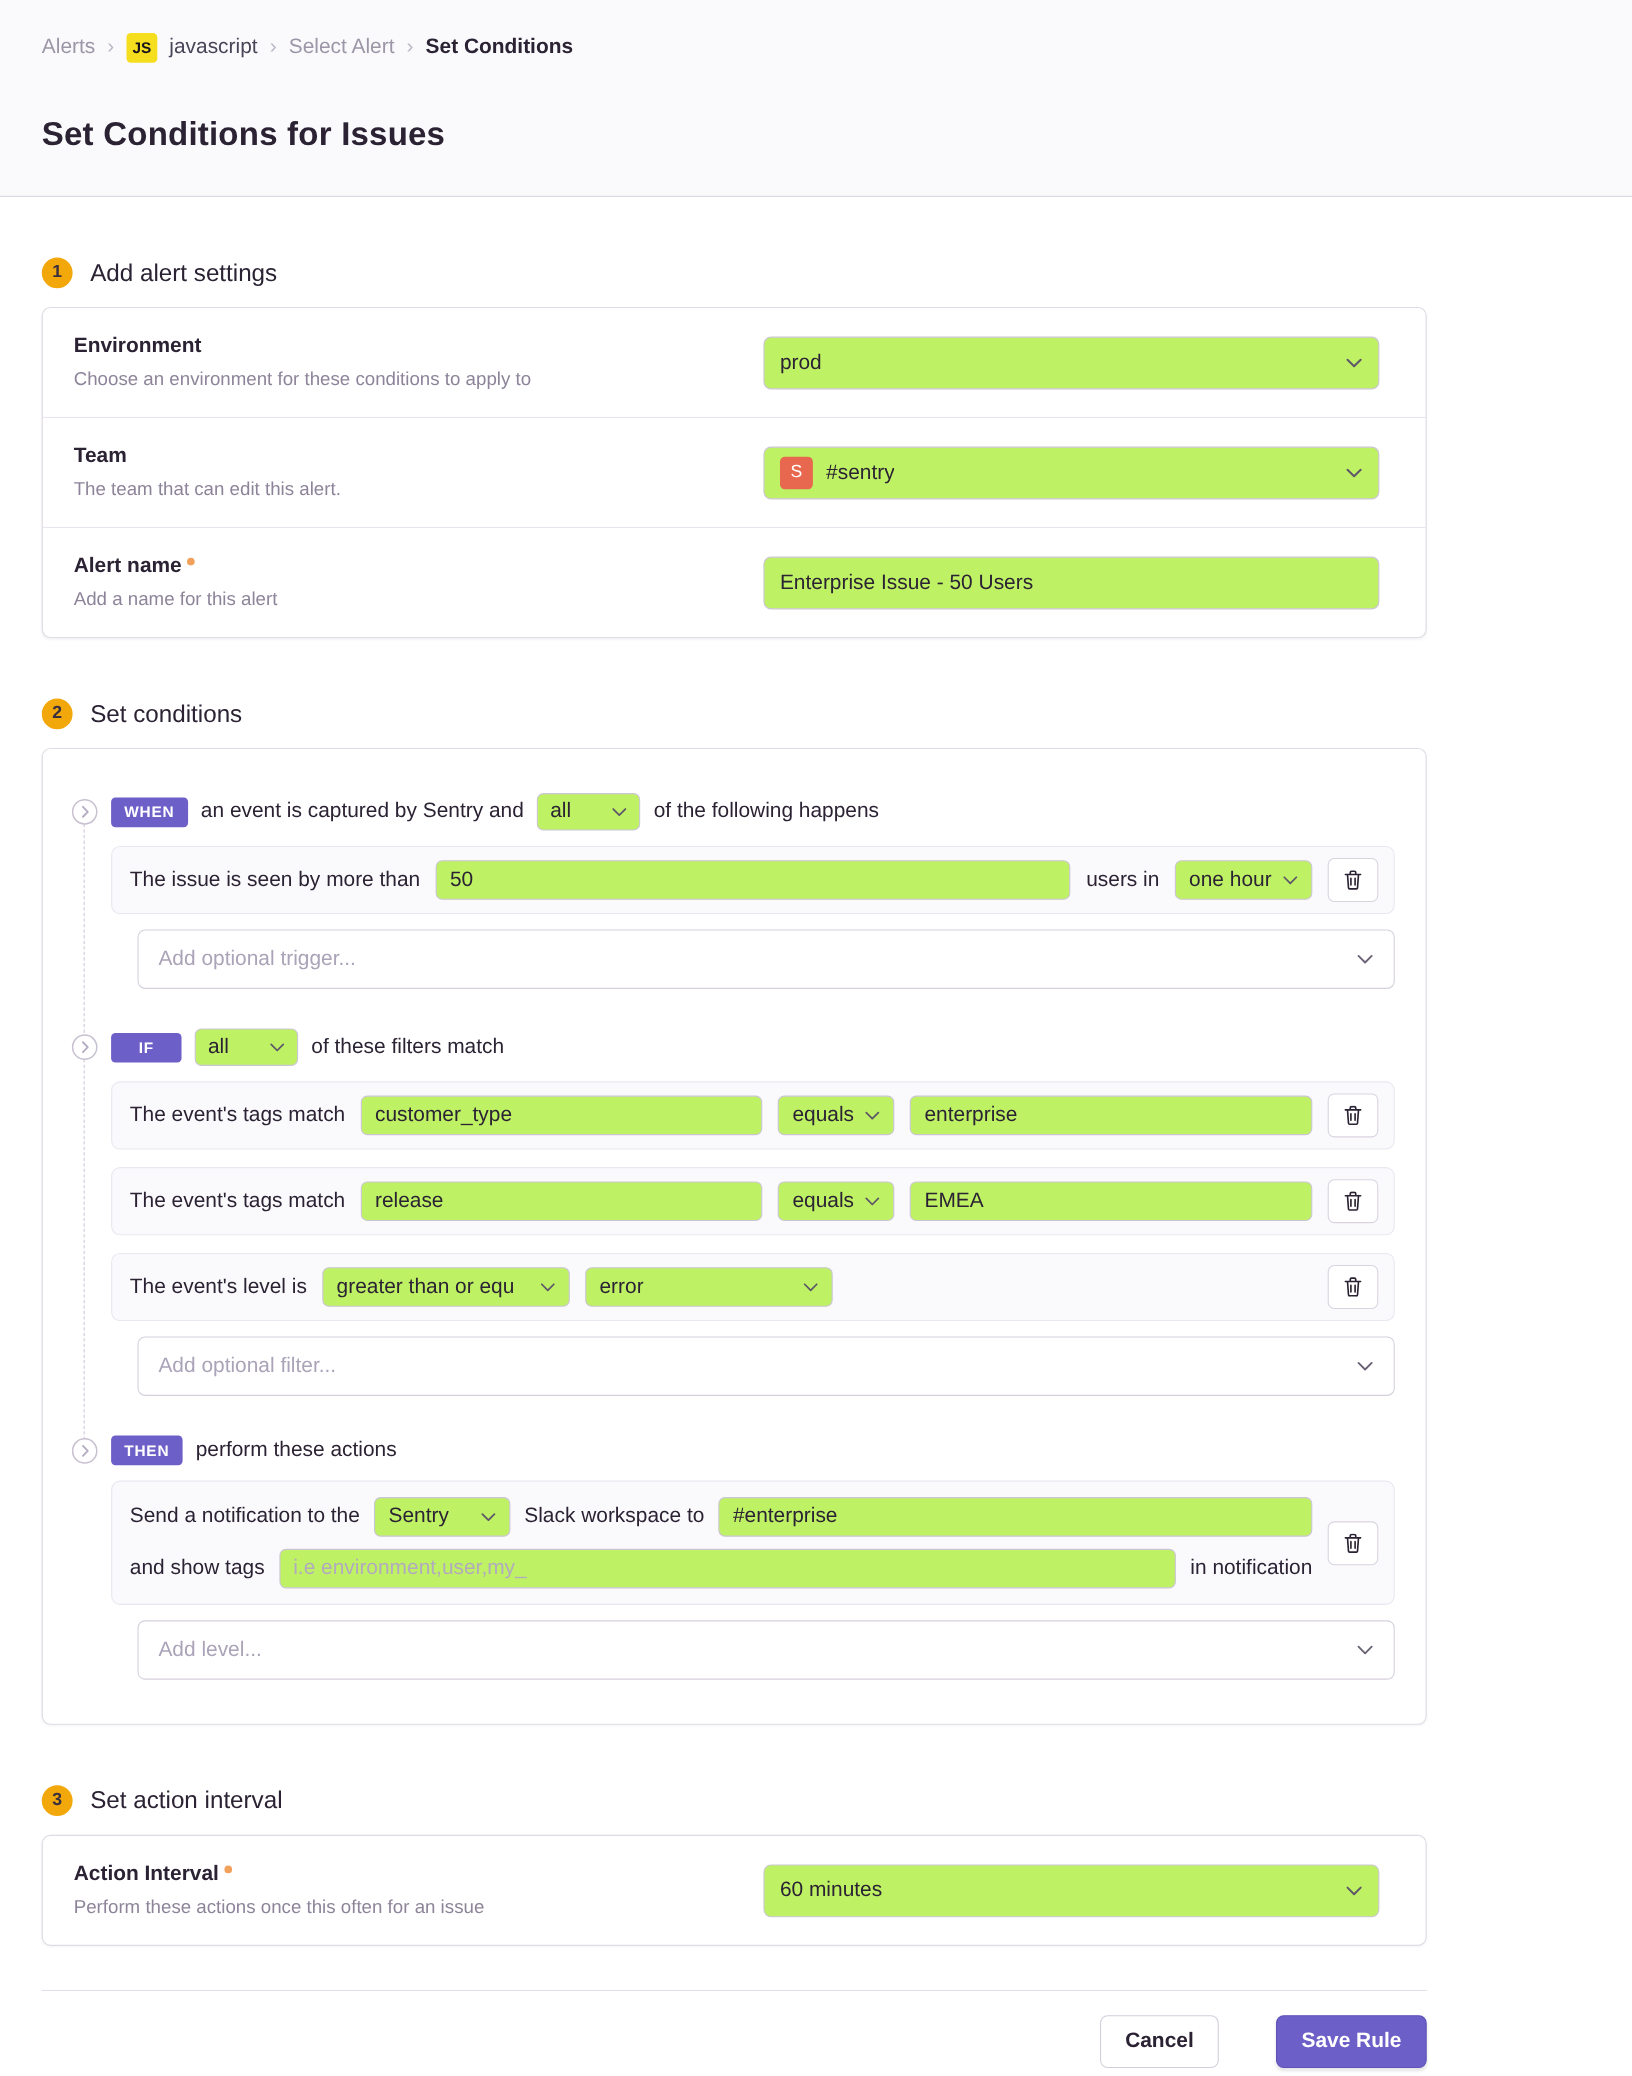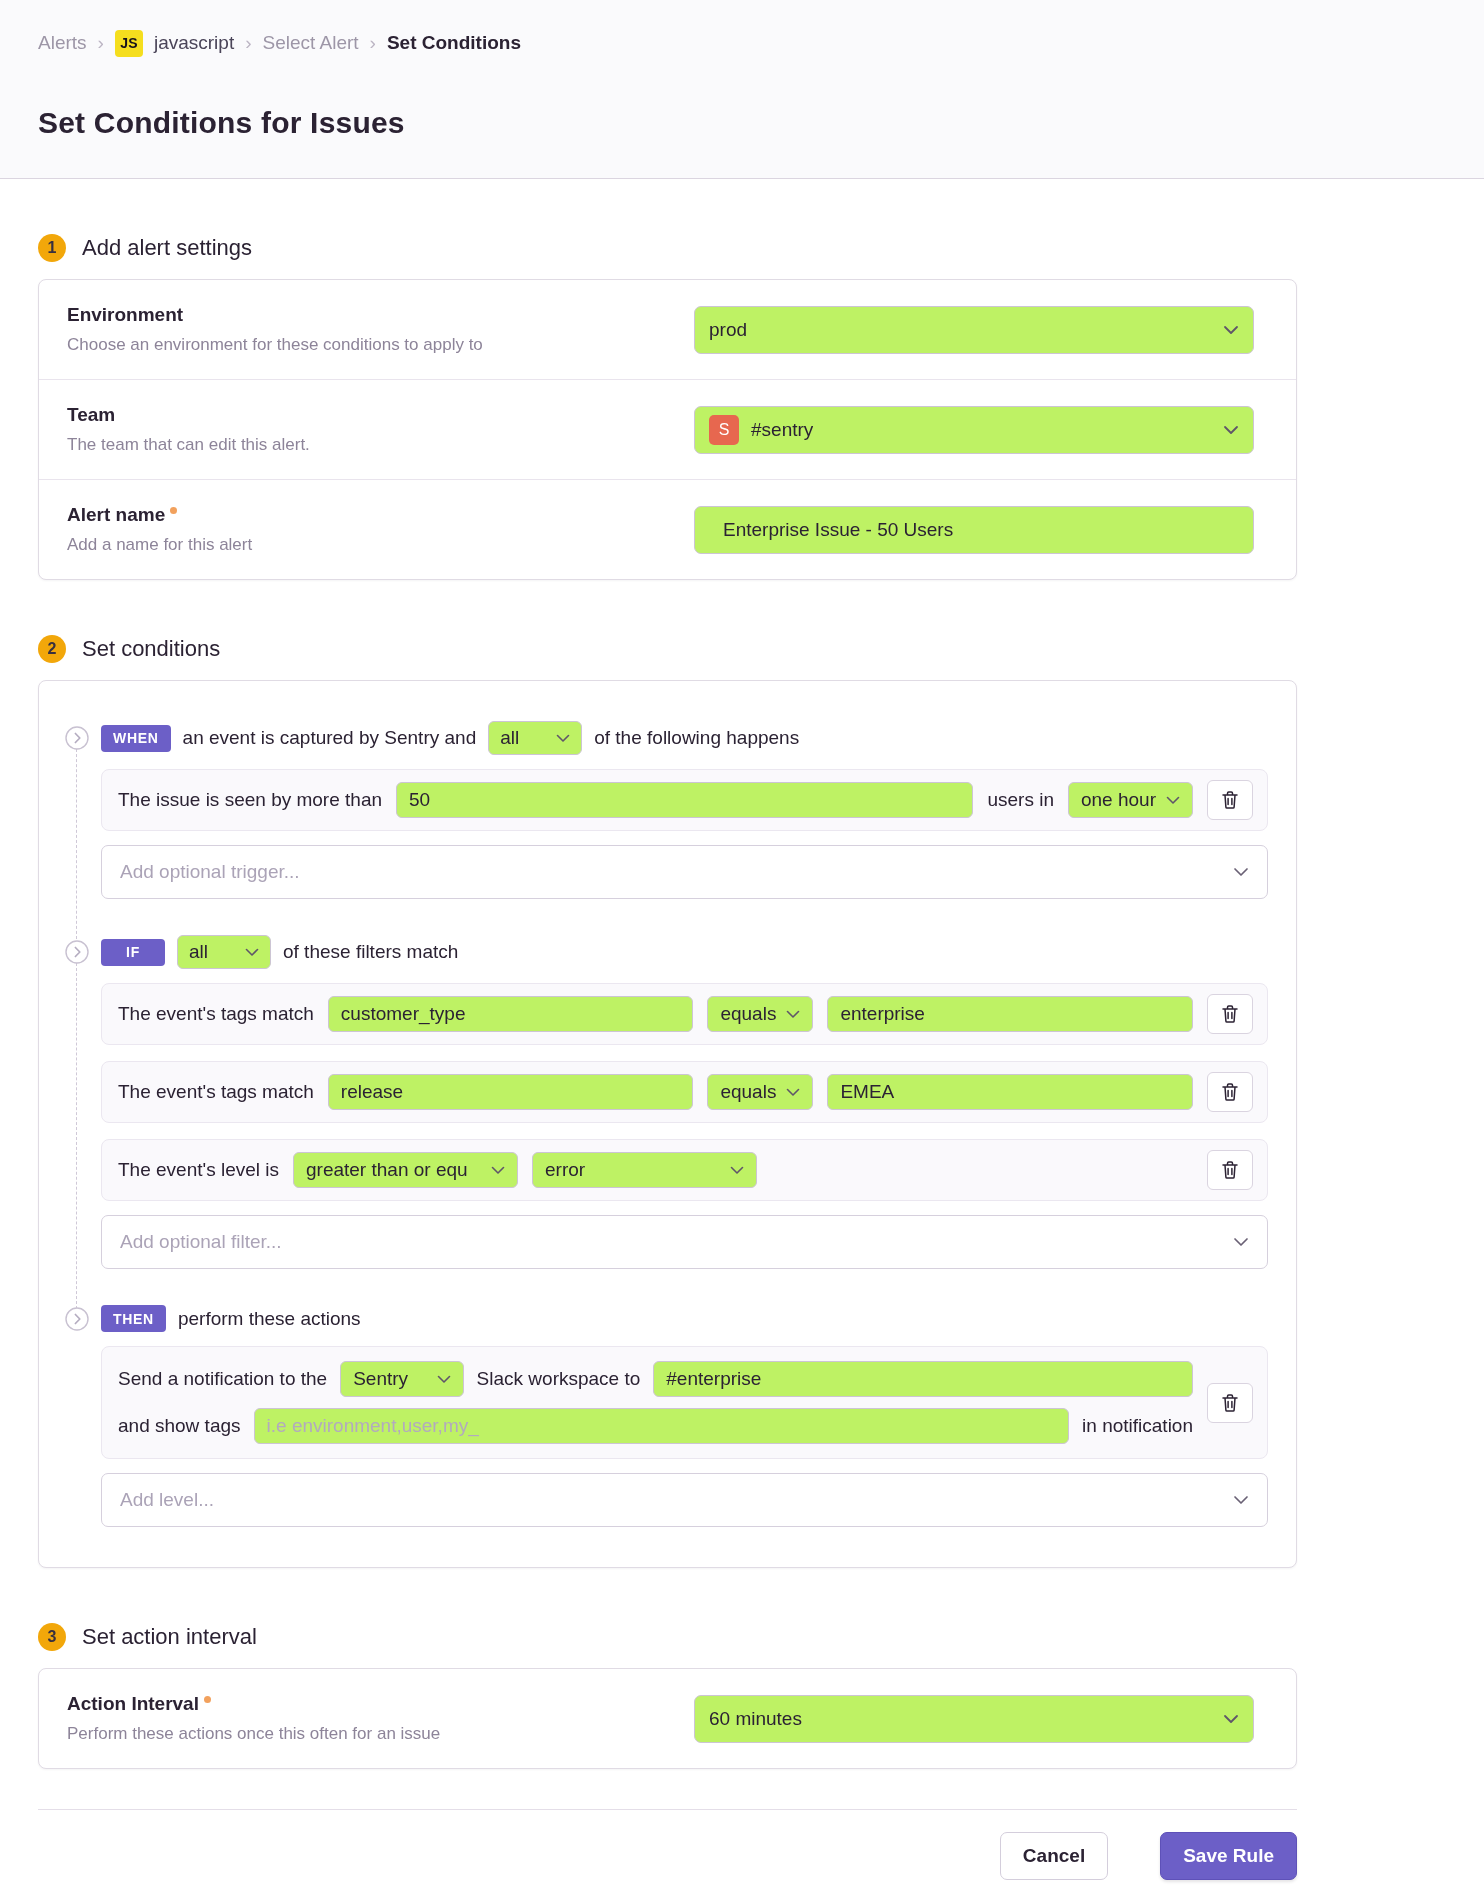--- a/index.html
+++ b/index.html
@@ -32,21 +32,21 @@
   .srow + .srow { border-top:1px solid #E9E4ED; }
   .srow-label { font-size:19px; font-weight:600; display:flex; align-items:flex-start; gap:5px; }
   .req-dot { width:7px; height:7px; border-radius:50%; background:var(--required-orange,#F2A15D); margin-top:3px; display:inline-block; }
   .srow-help { margin-top:9px; font-size:17px; color:#8D8499; font-weight:400; }
   .srow-field { width:560px; flex-shrink:0; }
   
   .ctl { border:1px solid #CCC5D4; border-radius:7px; background:#bef264; font-size:19px; color:#2B2233; }
   .select { display:flex; align-items:center; justify-content:space-between; gap:10px; padding:0 14px; height:48px; cursor:pointer; }
   .select .ctl-text { white-space:nowrap; overflow:hidden; }
   .chev { flex-shrink:0; }
-  input.ctl { height:48px; padding:0 28px; width:100%; outline:none; font-family:inherit; }
+  input.ctl { height:48px; padding:0 14px; width:100%; outline:none; font-family:inherit; }
   input.ctl::placeholder { color:#B2AABE; }
   .team-opt { display:flex; align-items:center; gap:12px; overflow:hidden; }
   .team-avatar { width:30px; height:30px; border-radius:5px; background:var(--team-avatar,#E7674F);
     color:#fff; font-size:16px; display:flex; align-items:center; justify-content:center; flex-shrink:0; }
   
   .panel-cond { padding:40px 28px 40px 26px; }
   .step { position:relative; }
   .step + .step { margin-top:36px; }
   .step.has-rail::before { content:""; position:absolute; left:11px; top:28px; bottom:-40px; border-left:1px dashed #CFC8D7; }
   .step-head { display:flex; align-items:center; gap:12px; position:relative; }
@@ -59,21 +59,21 @@
   .cond-card { display:flex; align-items:center; gap:14px; background:#FAF9FC; border:1px solid #EBE7F0;
     border-radius:8px; padding:10px 14px 10px 16px; min-height:58px; }
   .cond-card + .cond-card { margin-top:16px; }
   .cond-text { white-space:nowrap; }
   .select.md { height:36px; padding:0 12px; border-radius:6px; }
   input.ctl.md { height:36px; padding:0 12px; border-radius:6px; }
   .w115 { width:115px; } .w225 { width:225px; } .w260 { width:260px; }
   .trash-btn { margin-left:auto; width:46px; height:40px; background:#fff; border:1px solid #DAD4E0;
     border-radius:6px; display:flex; align-items:center; justify-content:center; cursor:pointer; flex-shrink:0; padding:0; }
   .addbox { margin-top:14px; height:54px; border:1px solid #D6D0DD; border-radius:7px; background:#fff;
-    display:flex; align-items:center; justify-content:space-between; padding:0 18px; color:#ABA3B7; font-size:19px; cursor:pointer; }
+    display:flex; align-items:center; justify-content:space-between; padding:0 18px; color:#ABA3B7; font-size:19px; cursor:pointer;margin-left:24px; }
   .action-card { display:flex; align-items:center; gap:14px; background:#FAF9FC; border:1px solid #EBE7F0;
     border-radius:8px; padding:14px 14px 14px 16px; min-height:106px; }
   .action-lines { flex:1; min-width:0; }
   .action-line { display:flex; align-items:center; gap:13px; }
   .action-line + .action-line { margin-top:11px; }
   
   .footer { margin-top:40px; border-top:1px solid #E4DEE8; padding-top:22px; display:flex; justify-content:flex-end; gap:16px; }
   .btn { height:48px; border-radius:7px; font-size:19px; font-weight:600; padding:0 22px; cursor:pointer; font-family:inherit; }
   .btn-default { background:#fff; border:1px solid #D4CEDC; color:#2B2233; }
   .btn-primary { background:var(--accent,#6C5FC7); border:1px solid #5E51B8; color:#fff; box-shadow:0 2px 3px rgba(43,34,51,.12);margin-left:36px; }

